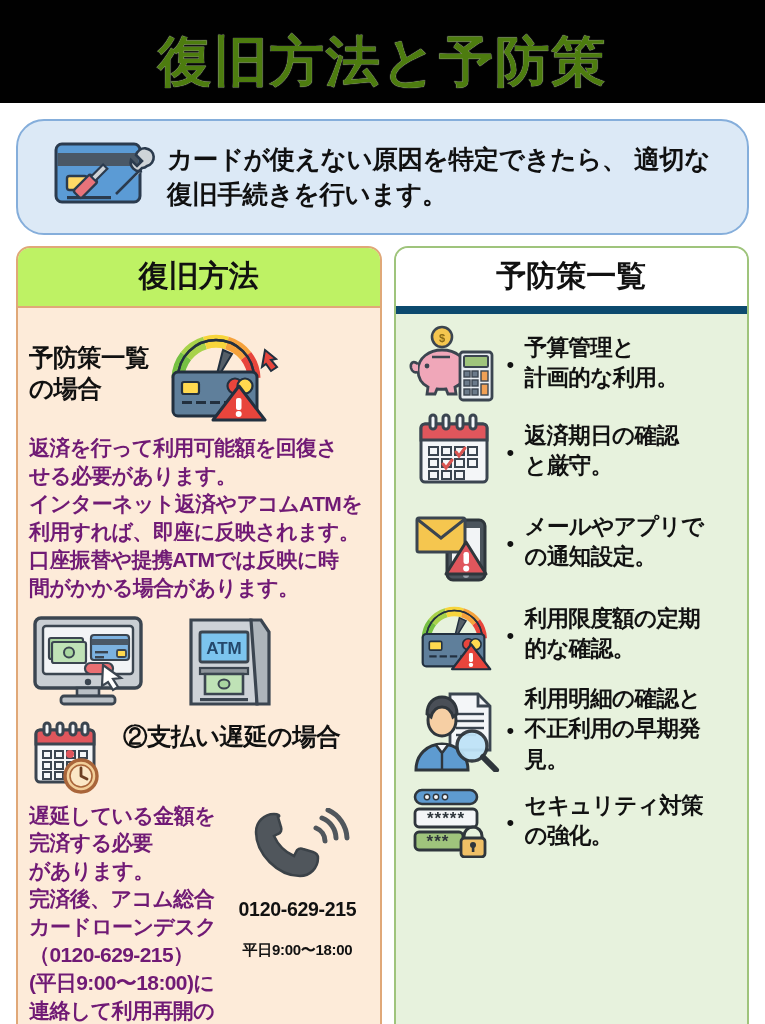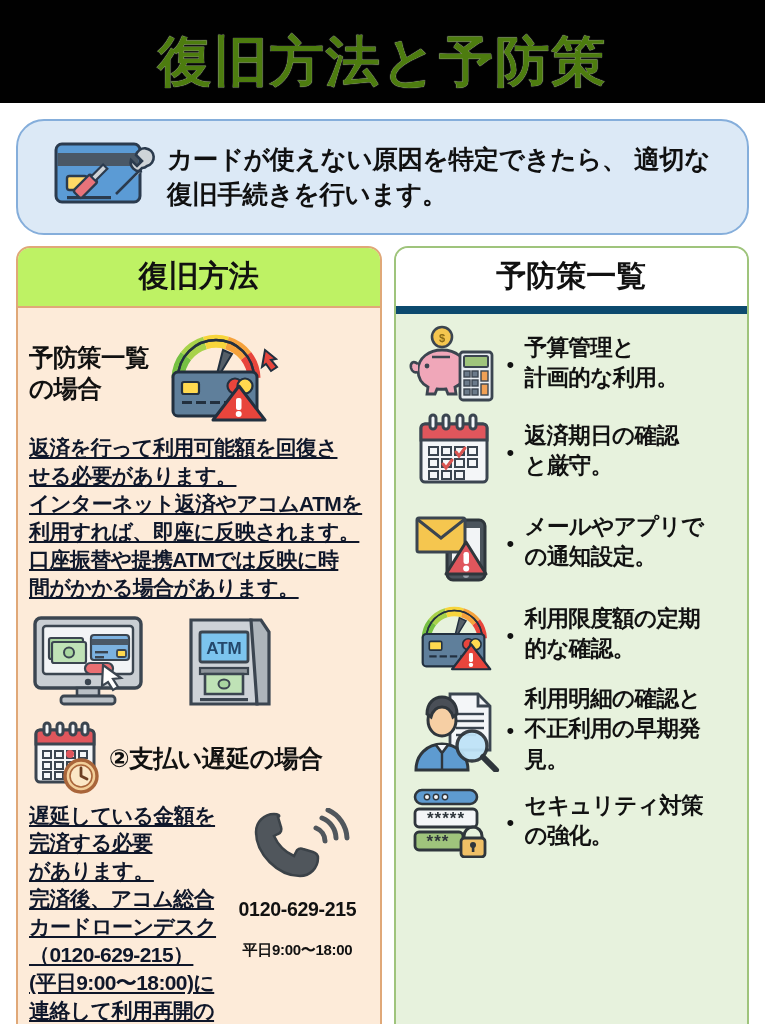--- a/index.html
+++ b/index.html
@@ -83,33 +83,33 @@
     margin: 2px 0 6px 0;
   }
   .sec1-title {
     font-size: 24.5px; font-weight: bold; color: #111;
     line-height: 1.25; letter-spacing: -0.5px;
     flex: 0 0 auto;
   }
   .body-text {
     font-size: 21px;
     font-weight: bold;
-    color: #0f172a;
+    color: #701a75;
     line-height: 1.33;
     letter-spacing: -0.6px;
     white-space: pre-line;
-    text-decoration: underline;
   }
   .dual-icons {
     display: flex; align-items: flex-end; justify-content: flex-start;
     gap: 28px; margin: 10px 0 8px 0;
   }
   .sec2-head {
-    display: flex; align-items: center; gap: 2px;
+    display: flex; gap: 16px;
     margin: 6px 0 4px 0;
+    font-family: Liberation Serif, serif;
   }
   .sec2-title {
     font-size: 24.5px; font-weight: bold; color: #111;
     letter-spacing: -0.5px;
   }
   .phone-row { display: flex; align-items: flex-start; }
   .phone-left { flex: 1 1 auto; }
   .phone-right {
     flex: 0 0 auto; width: 142px;
     display: flex; flex-direction: column; align-items: center;

